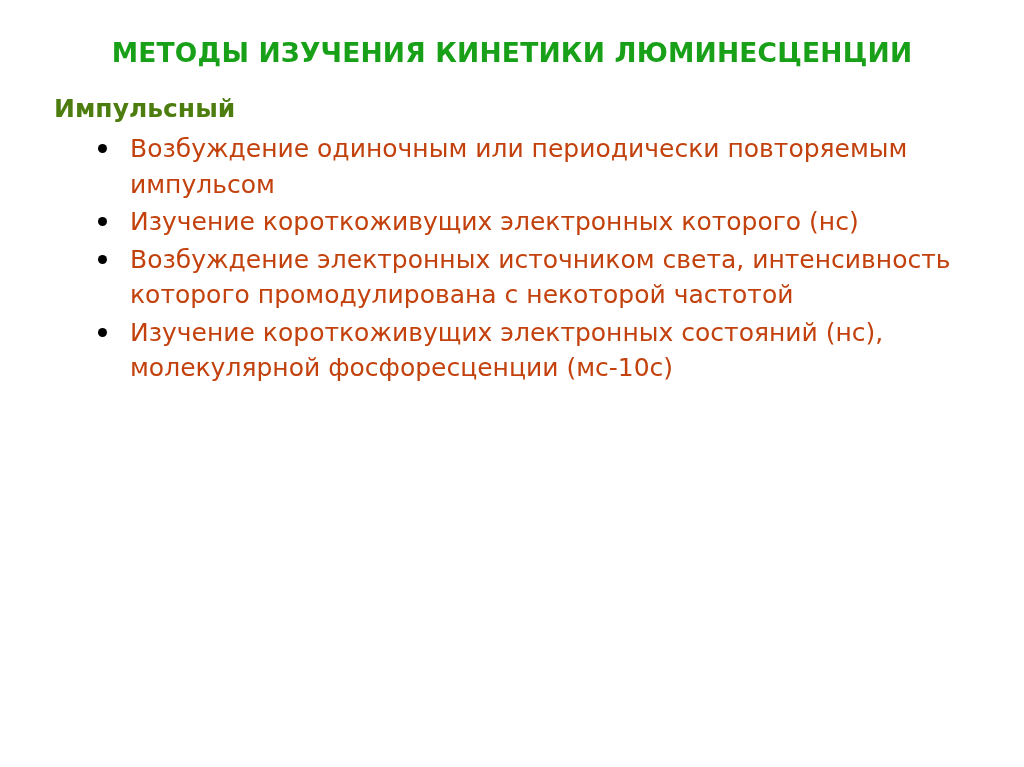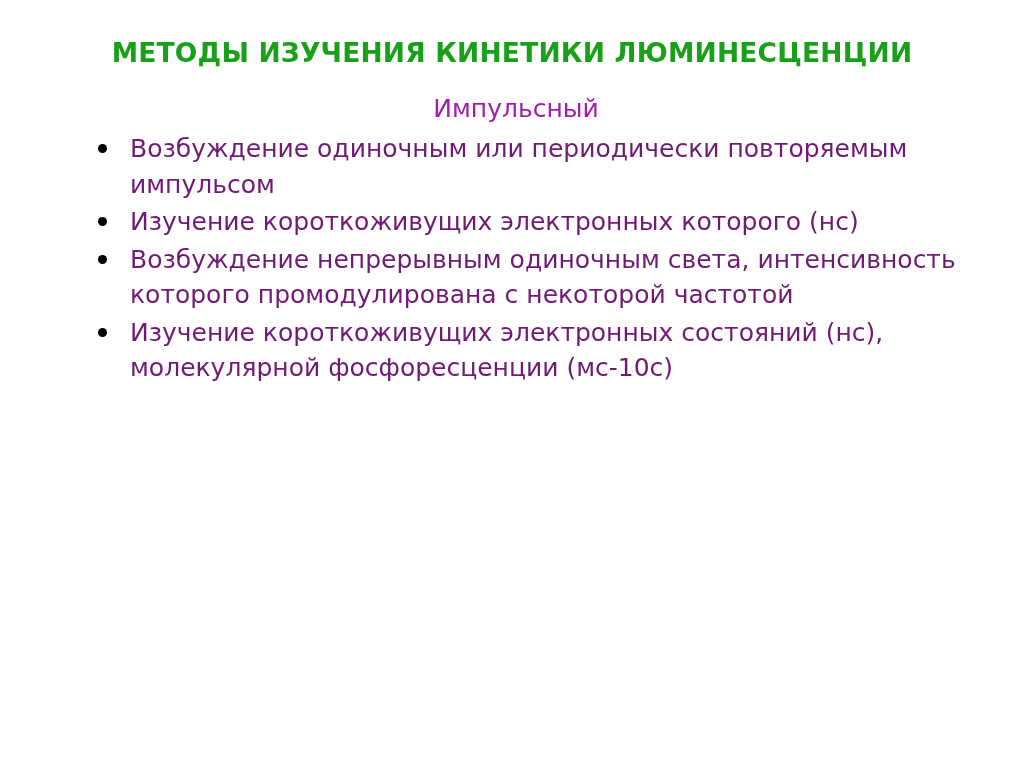--- a/index.html
+++ b/index.html
@@ -29,40 +29,39 @@
     letter-spacing: 0.2px;
     line-height: 1.1;
     margin: 0 0 26px 0;
     white-space: nowrap;
   }
   .body-block {
     padding-left: 8px;
   }
   .section-heading {
     font-size: 25px;
-    font-weight: normal;
-    color: #a21caf;
+    font-weight: bold;
+    color: #4d7c0f;
     line-height: 1.28;
     margin: 0 0 6px 0;
-    text-align: center;
   }
   .section-heading.second {
     margin-top: 6px;
   }
   ul.bullets {
     list-style: none;
     margin: 0 0 0 0;
     padding: 0;
   }
   ul.bullets li {
     position: relative;
     padding-left: 76px;
     font-size: 25px;
     line-height: 1.42;
-    color: #701a75;
+    color: #c2410c;
     margin-bottom: 2px;
   }
   ul.bullets li .dot {
     position: absolute;
     left: 44px;
     top: 0.52em;
     width: 9px;
     height: 9px;
     background: #000000;
     border-radius: 50%;
@@ -91,21 +90,21 @@
           <span class="dot"></span>
           <span class="li-text">Изучение короткоживущих электронных которого (нс)</span>
         </li>
       </ul>
     </div>
 
     <div class="section">
       <ul class="bullets">
         <li>
           <span class="dot"></span>
-          <span class="li-text">Возбуждение непрерывным одиночным света, интенсивность которого промодулирована с некоторой частотой</span>
+          <span class="li-text">Возбуждение электронных источником света, интенсивность которого промодулирована с некоторой частотой</span>
         </li>
         <li>
           <span class="dot"></span>
           <span class="li-text">Изучение короткоживущих электронных состояний (нс), молекулярной фосфоресценции (мс-10с)</span>
         </li>
       </ul>
     </div>
 
   </div>
 </div>

